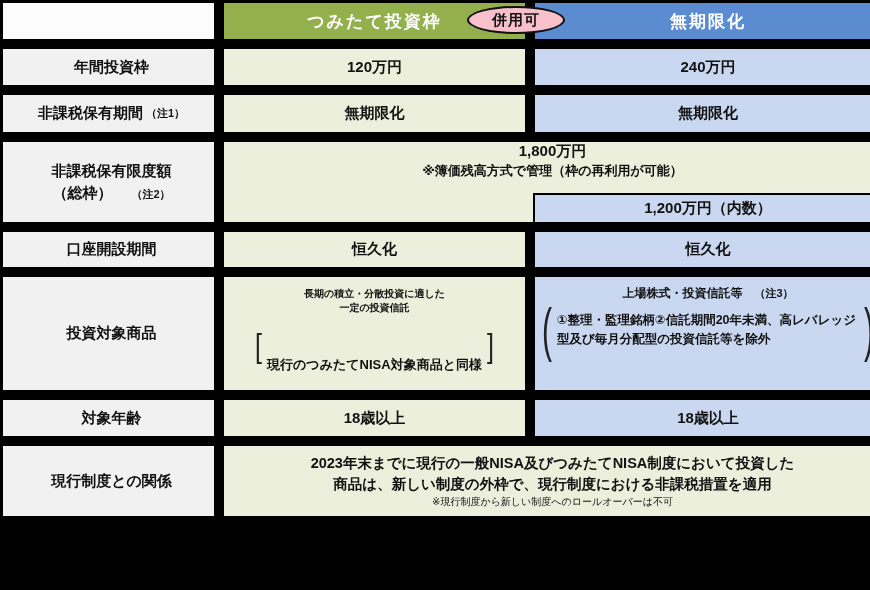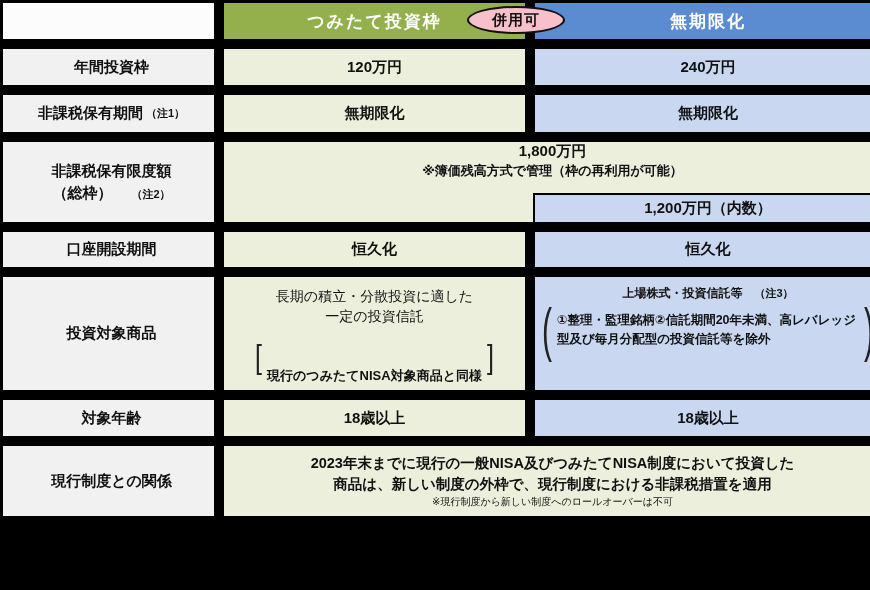--- a/index.html
+++ b/index.html
@@ -45,21 +45,21 @@
   .limit-sub {
     position: absolute; right: 0; bottom: 0;
     width: 348px; height: 29px;
     background: #C9D8F0;
     border-top: 2px solid #000; border-left: 2px solid #000;
     display: flex; align-items: center; justify-content: center;
     font-size: 15px; font-weight: 700; margin-top: 8px;
   }
 
   .products-green { flex-direction: column; justify-content: flex-start; padding-top: 10px; }
-  .pg-line { font-size: 14px; font-weight: 400; line-height: 1.4; }
+  .pg-line { font-size: 10px; font-weight: 700; line-height: 1.4; }
   .bracket-row { display: flex; align-items: center; gap: 5px; margin-top: 5px; }
   .sqb { font-size: 25px; font-weight: 400; line-height: 1; transform: scaleY(1.3); margin-top: -3px; color: #222; }
   .bracket-text { font-size: 13px; font-weight: 700; margin-top: 36px; }
 
   .products-blue { flex-direction: column; justify-content: flex-start; padding: 8px 2px 0; }
   .pb-title-row { display: flex; align-items: baseline; gap: 12px; }
   .pb-title { font-size: 12px; font-weight: 700; }
   .pb-note  { font-size: 11px; font-weight: 700; }
   .paren-row { display: flex; align-items: center; margin-top: 1px; }
   .paren { font-size: 60px; line-height: 0.9; font-weight: 400; transform: scaleX(0.5); color: #222; flex: 0 0 auto; }

